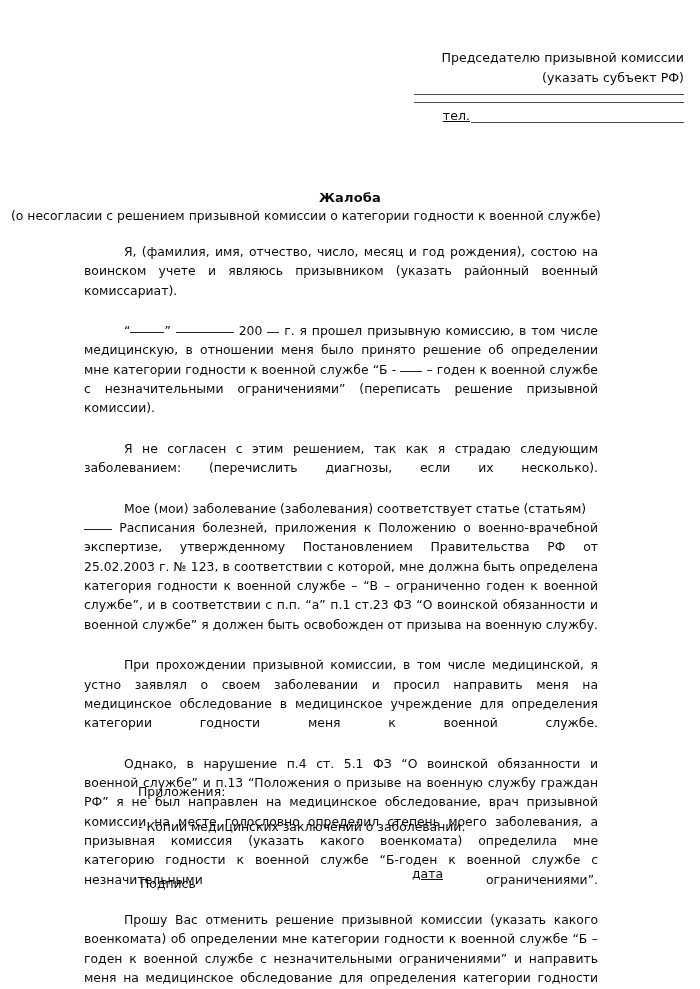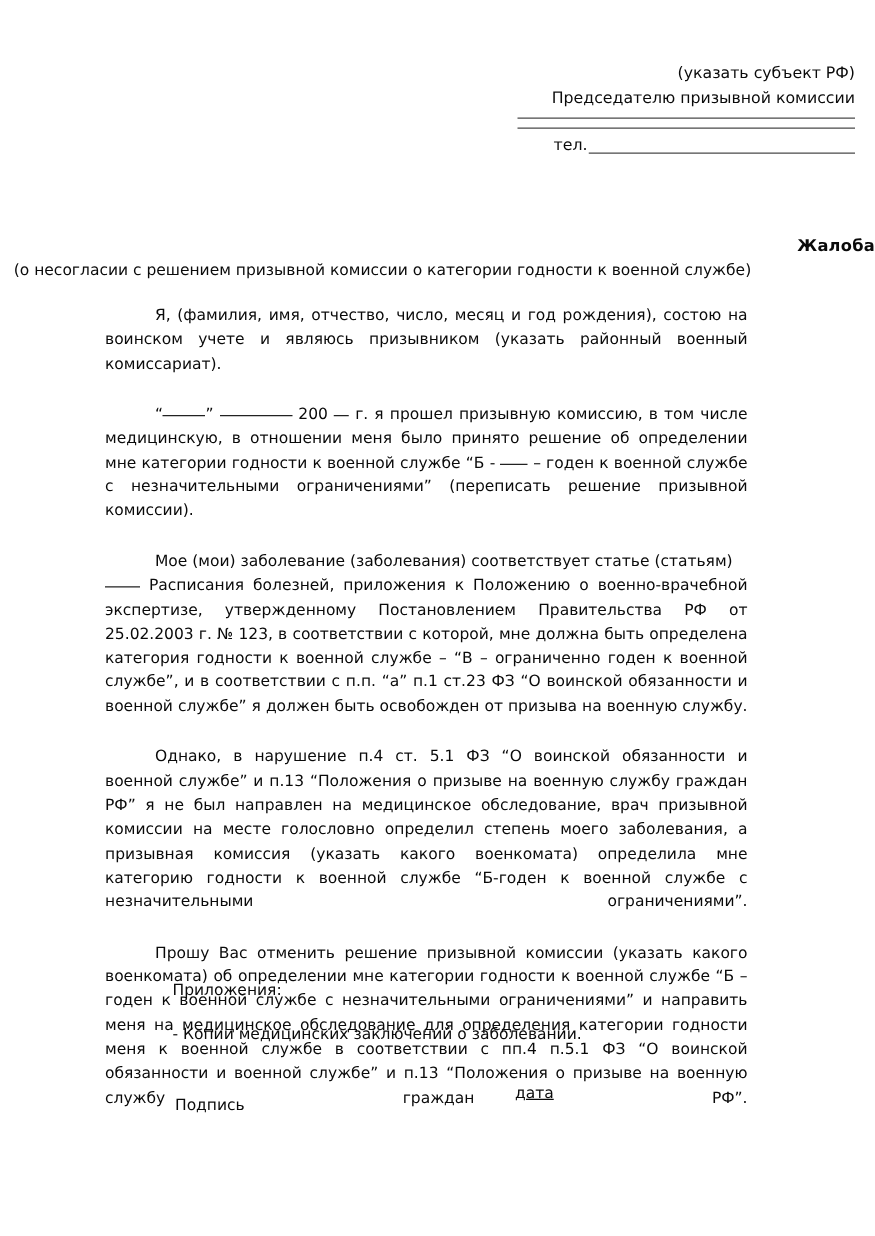--- a/index.html
+++ b/index.html
@@ -41,36 +41,37 @@
     width: 100%;
     height: 0;
     border-bottom: 1.3px solid #4a4a4a;
     margin: 7px 0 3px 0;
   }
   .tel-row {
     display: flex;
     align-items: flex-end;
     justify-content: flex-end;
     white-space: nowrap;
+    text-decoration: underline;
   }
   .tel-row .tel-label { padding-right: 1px; }
   .tel-row .tel-rule {
     flex: 0 0 213px;
     height: 0;
     border-bottom: 1.3px solid #4a4a4a;
     margin-bottom: 3px;
   }
 
   
   .doc-title {
     position: absolute;
     left: 0;
     top: 190px;
     width: 700px;
-    text-align: right;
+    text-align: center;
     font-size: 13px;
     font-weight: bold;
     letter-spacing: 0.2px;
   }
   .doc-subtitle {
     position: absolute;
     left: 0;
     top: 208px;
     width: 612px;
     text-align: center;
@@ -154,42 +155,44 @@
     top: 0;
     text-decoration: underline;
   }
 </style>
 </head>
 <body>
 
 <div class="page">
 
   <div class="header">
+    <span class="hline">Председателю призывной комиссии</span>
     <span class="hline">(указать субъект РФ)</span>
-    <span class="hline">Председателю призывной комиссии</span>
     <span class="rule"></span>
     <span class="rule"></span>
     <span class="tel-row">
       <span class="tel-label">тел.</span>
       <span class="tel-rule"></span>
     </span>
   </div>
 
   <div class="doc-title">Жалоба</div>
   <div class="doc-subtitle">(о несогласии с решением призывной комиссии о категории годности к военной службе)</div>
 
   <div class="body-text">
 
     <p><span>Я, (фамилия, имя, отчество, число, месяц и год рождения), состою на воинском учете и являюсь  призывником  (указать районный военный комиссариат).</span></p>
 
     <p><span>“</span><span class="blank w34"></span><span>”</span> <span class="blank w58"></span> <span>200</span> <span class="blank w12"></span> <span>г. я прошел призывную комиссию, в том числе медицинскую, в отношении меня было принято решение об определении мне категории годности к военной службе “Б -</span> <span class="blank w22"></span> <span>– годен к военной службе с незначительными ограничениями” (переписать решение призывной комиссии).</span></p>
 
+    <p><span>Я не согласен с этим решением, так как я страдаю следующим заболеванием: (перечислить диагнозы, если их несколько).</span></p>
 
     <p><span>Мое (мои) заболевание (заболевания) соответствует статье (статьям)</span><br><span class="blank w28"></span> <span>Расписания болезней, приложения к Положению о военно-врачебной экспертизе, утвержденному Постановлением Правительства РФ от 25.02.2003 г. № 123, в соответствии с которой, мне должна быть определена категория годности к военной службе – “В – ограниченно годен к военной службе”, и в соответствии с п.п. “а” п.1 ст.23 ФЗ “О воинской обязанности и военной службе” я должен быть освобожден от призыва на военную службу.</span></p>
 
+    <p><span>При прохождении призывной комиссии, в том числе медицинской, я устно заявлял о своем заболевании и просил направить меня на медицинское обследование в медицинское учреждение для определения категории годности меня к военной службе.</span></p>
 
     <p><span>Однако, в нарушение п.4 ст. 5.1 ФЗ “О воинской обязанности и военной службе” и п.13 “Положения о призыве на военную службу граждан РФ” я не был направлен на медицинское обследование, врач призывной комиссии на месте голословно определил степень моего заболевания, а призывная комиссия (указать какого военкомата) определила мне категорию годности к военной службе “Б-годен к военной службе с незначительными ограничениями”.</span></p>
 
     <p><span>Прошу Вас отменить решение призывной комиссии (указать какого военкомата) об определении мне категории годности к военной службе “Б – годен к военной службе с незначительными ограничениями” и направить меня на медицинское обследование для определения категории годности меня к военной службе в соответствии с пп.4 п.5.1 ФЗ “О воинской обязанности и военной службе” и п.13 “Положения о призыве на военную службу граждан РФ”.</span></p>
   </div>
 
   <div class="attachments">
     <p class="nostretch">Приложения:</p>
     <p class="nostretch">- Копии медицинских заключений о заболевании.</p>
   </div>

